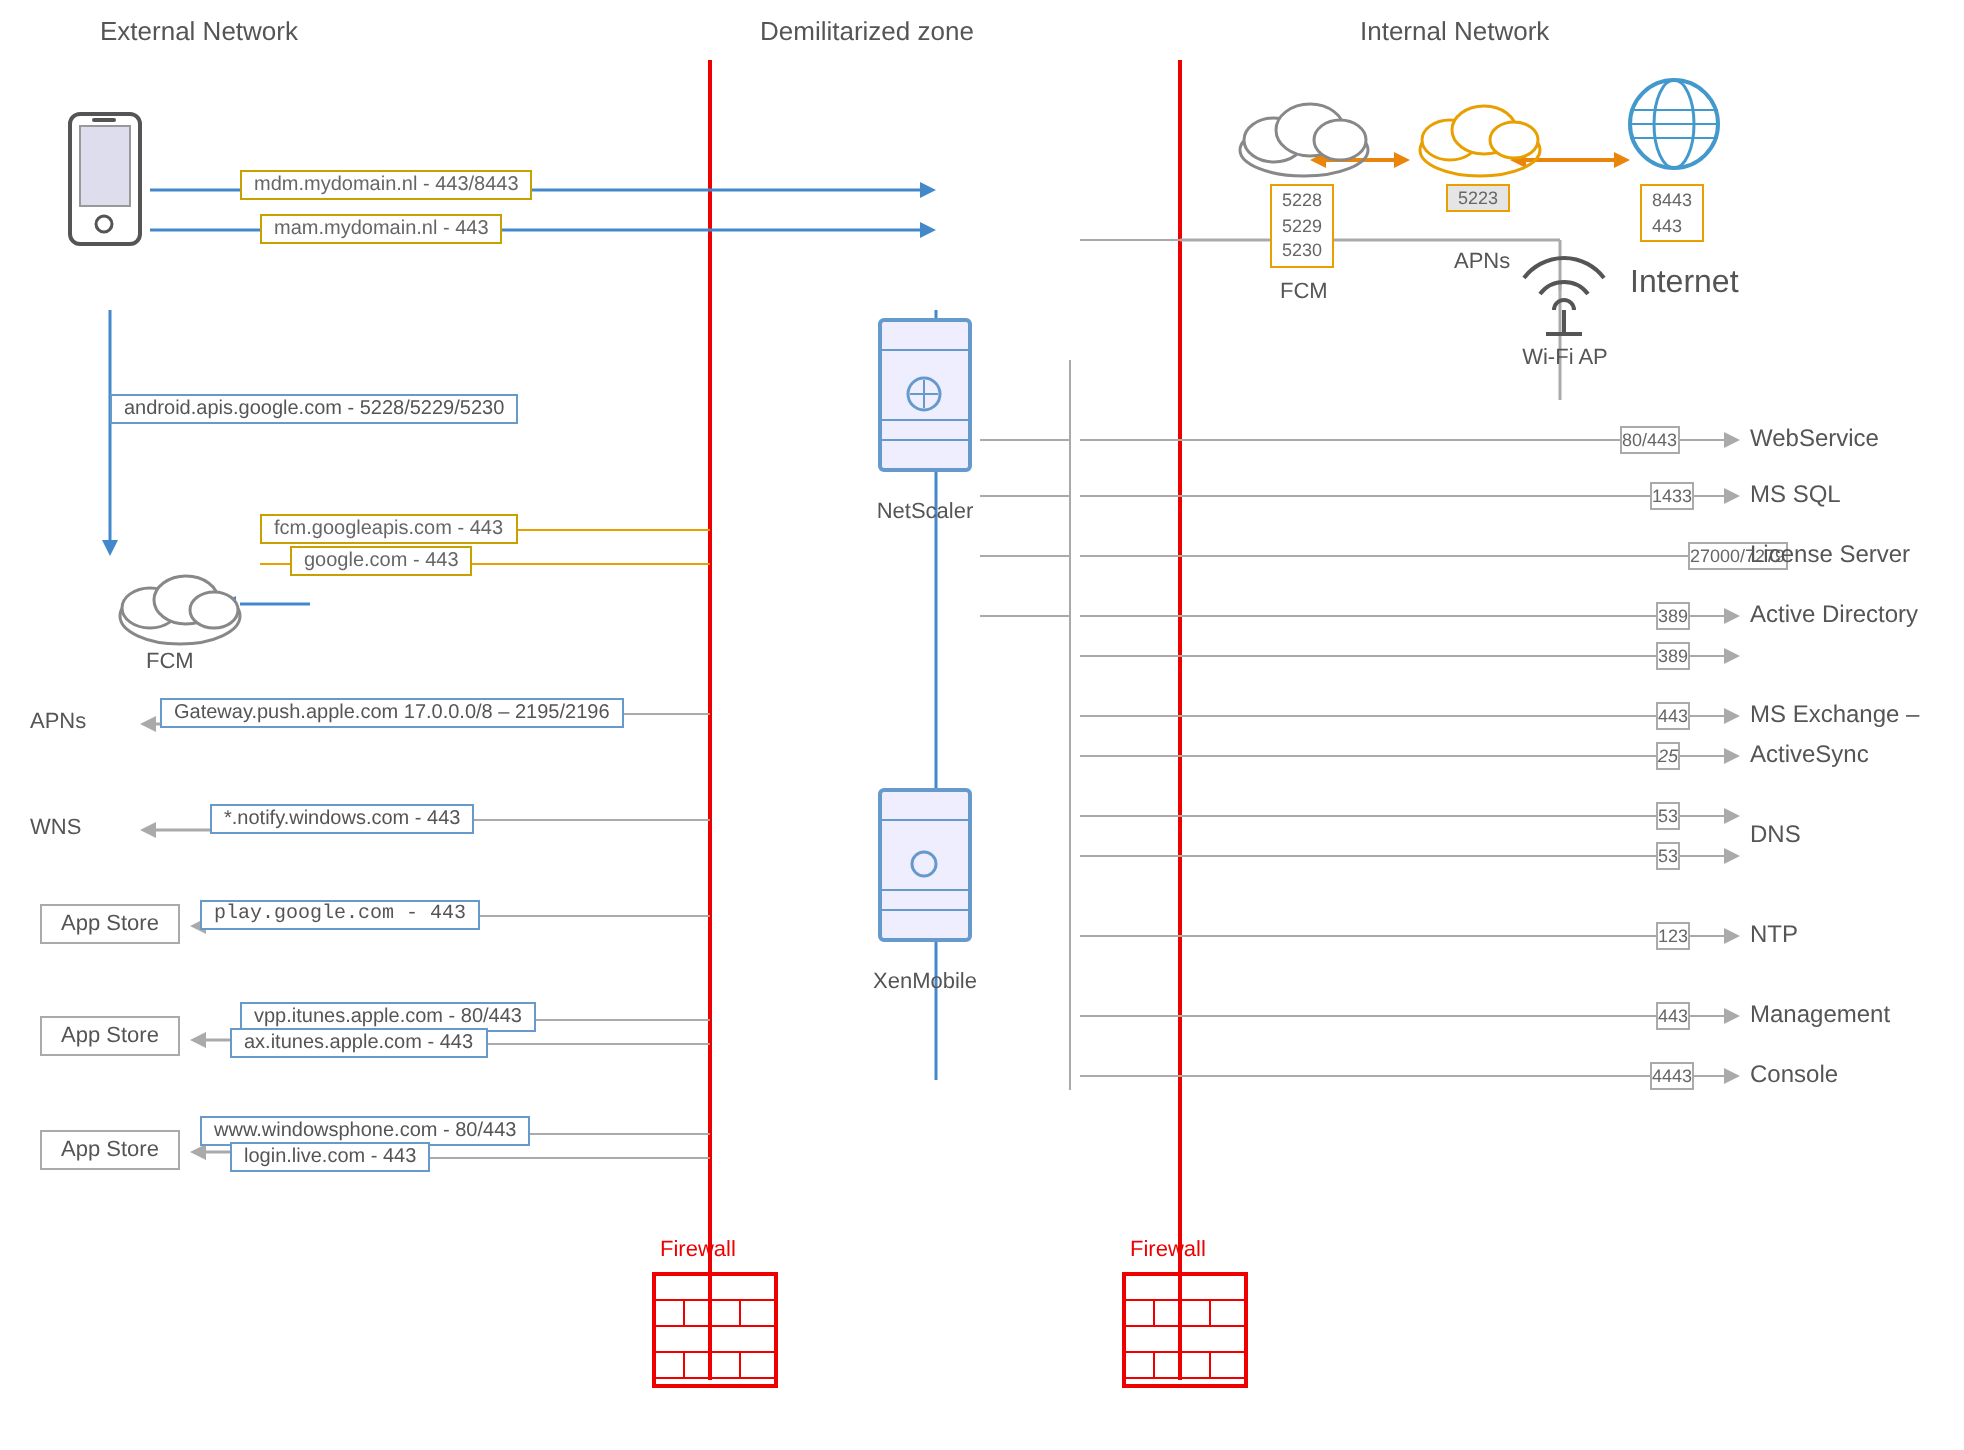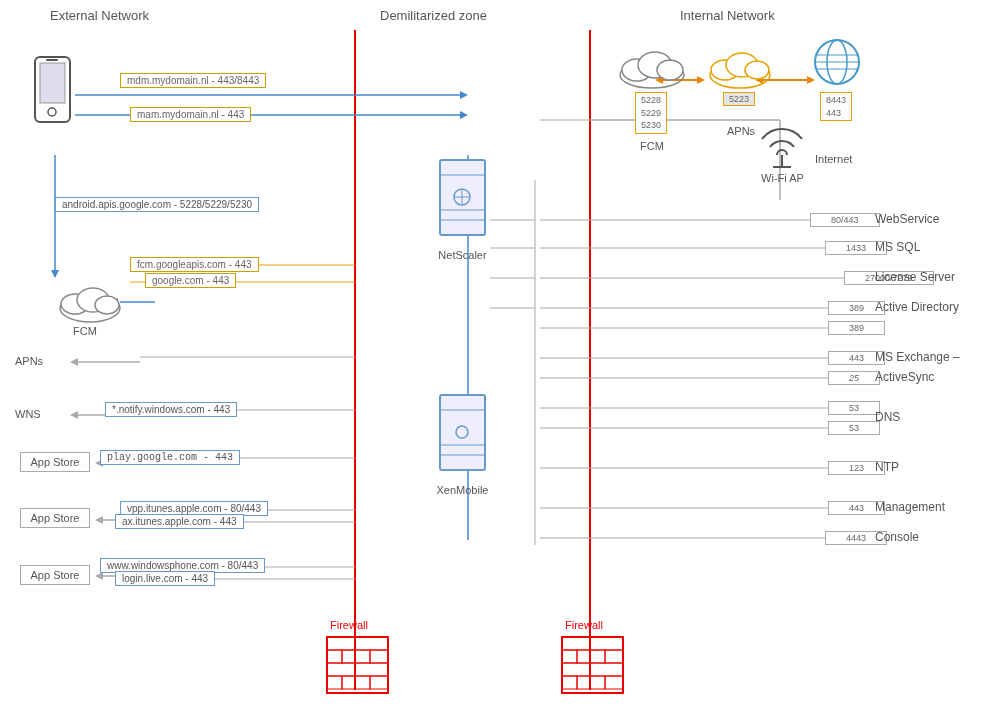--- a/index.html
+++ b/index.html
@@ -40,21 +40,21 @@
       padding: 1px 6px;
       font-size: 10px;
       color: #555;
       white-space: nowrap;
     }
     
     .port-box {
       position: absolute;
       border: 1px solid #aaa;
       background: #fff;
-      padding: 1px 20px;
+      padding: 1px 0;
       font-size: 9px;
       color: #666;
     }
     
     .service-label {
       position: absolute;
       font-size: 12px;
       color: #555;
     }
     .firewall-label {
@@ -194,21 +194,21 @@
 
   <div style="position:absolute; left:30px; top:55px;">
     <svg width="45" height="80" viewBox="0 0 45 80">
       <rect x="5" y="2" width="35" height="65" rx="5" ry="5" fill="none" stroke="#555" stroke-width="2"></rect>
       <rect x="10" y="8" width="25" height="40" fill="#dde" stroke="#999" stroke-width="1"></rect>
       <circle cx="22" cy="57" r="4" fill="none" stroke="#555" stroke-width="1.5"></circle>
       <rect x="16" y="4" width="12" height="2" rx="1" fill="#555"></rect>
     </svg>
   </div>
 
-  <div class="label-box" style="left:120px; top:73px;">mdm.mydomain.nl - 443/8443</div>
+  <div class="label-box" style="left:120px; top:85px;">mdm.mydomain.nl - 443/8443</div>
 
   <div class="label-box" style="left:130px; top:107px;">mam.mydomain.nl - 443</div>
 
   <div class="label-box-blue" style="left:55px; top:197px;">android.apis.google.com - 5228/5229/5230</div>
 
   <div class="label-box" style="left:130px; top:257px;">fcm.googleapis.com - 443</div>
 
   <div class="label-box" style="left:145px; top:273px;">google.com - 443</div>
 
   <div style="position:absolute; left:55px; top:278px;">
@@ -216,20 +216,21 @@
       <ellipse cx="35" cy="30" rx="30" ry="14" fill="none" stroke="#888" stroke-width="1.5"></ellipse>
       <ellipse cx="20" cy="26" rx="14" ry="10" fill="white" stroke="#888" stroke-width="1.5"></ellipse>
       <ellipse cx="38" cy="22" rx="16" ry="12" fill="white" stroke="#888" stroke-width="1.5"></ellipse>
       <ellipse cx="52" cy="27" rx="12" ry="9" fill="white" stroke="#888" stroke-width="1.5"></ellipse>
     </svg>
   </div>
   <div style="position:absolute; left:73px; top:325px; font-size:11px; color:#555;">FCM</div>
 
   <div style="position:absolute; left:15px; top:355px; font-size:11px; color:#555;">APNs</div>
 
+  <div class="label-box-blue" style="left:80px; top:349px;">Gateway.push.apple.com 17.0.0.0/8 – 2195/2196</div>
 
   <div style="position:absolute; left:15px; top:408px; font-size:11px; color:#555;">WNS</div>
 
   <div class="label-box-blue" style="left:105px; top:402px;">*.notify.windows.com - 443</div>
 
   <div class="appstore-box" style="left:20px; top:452px;">App Store</div>
   <div class="label-box-blue" style="left:100px; top:450px;font-family:Liberation Mono, monospace;">play.google.com - 443</div>
 
   <div class="appstore-box" style="left:20px; top:508px;">App Store</div>
   <div class="label-box-blue" style="left:100px; top:501px;margin-left:20px;">vpp.itunes.apple.com - 80/443</div>
@@ -299,21 +300,21 @@
       <ellipse cx="27" cy="27" rx="10" ry="22" fill="none" stroke="#4499cc" stroke-width="1.5"></ellipse>
       <line x1="5" y1="20" x2="49" y2="20" stroke="#4499cc" stroke-width="1"></line>
       <line x1="5" y1="34" x2="49" y2="34" stroke="#4499cc" stroke-width="1"></line>
       <line x1="5" y1="27" x2="49" y2="27" stroke="#4499cc" stroke-width="1"></line>
     </svg>
     
     <div style="position:absolute; left:10px; top:57px; border:1px solid #e8a000; background:#fff; padding:1px 5px; font-size:9px; color:#666; line-height:1.4;">
       <div>8443</div>
       <div>443</div>
     </div>
-    <div style="position:absolute; left:5px; top:118px; font-size:11px; color:#555;">Internet</div>
+    <div style="position:absolute; left:5px; top:98px; font-size:16px; color:#555;">Internet</div>
   </div>
 
   <div style="position:absolute; left:755px; top:115px;">
     <svg width="55" height="55" viewBox="0 0 55 55">
 
       <path d="M 27 40 m -5 0 a 5 5 0 0 1 10 0" fill="none" stroke="#555" stroke-width="2"></path>
       <path d="M 27 40 m -12 -8 a 15 15 0 0 1 24 0" fill="none" stroke="#555" stroke-width="2"></path>
       <path d="M 27 40 m -20 -16 a 25 25 0 0 1 40 0" fill="none" stroke="#555" stroke-width="2"></path>
 
       <line x1="27" y1="40" x2="27" y2="52" stroke="#555" stroke-width="2"></line>

